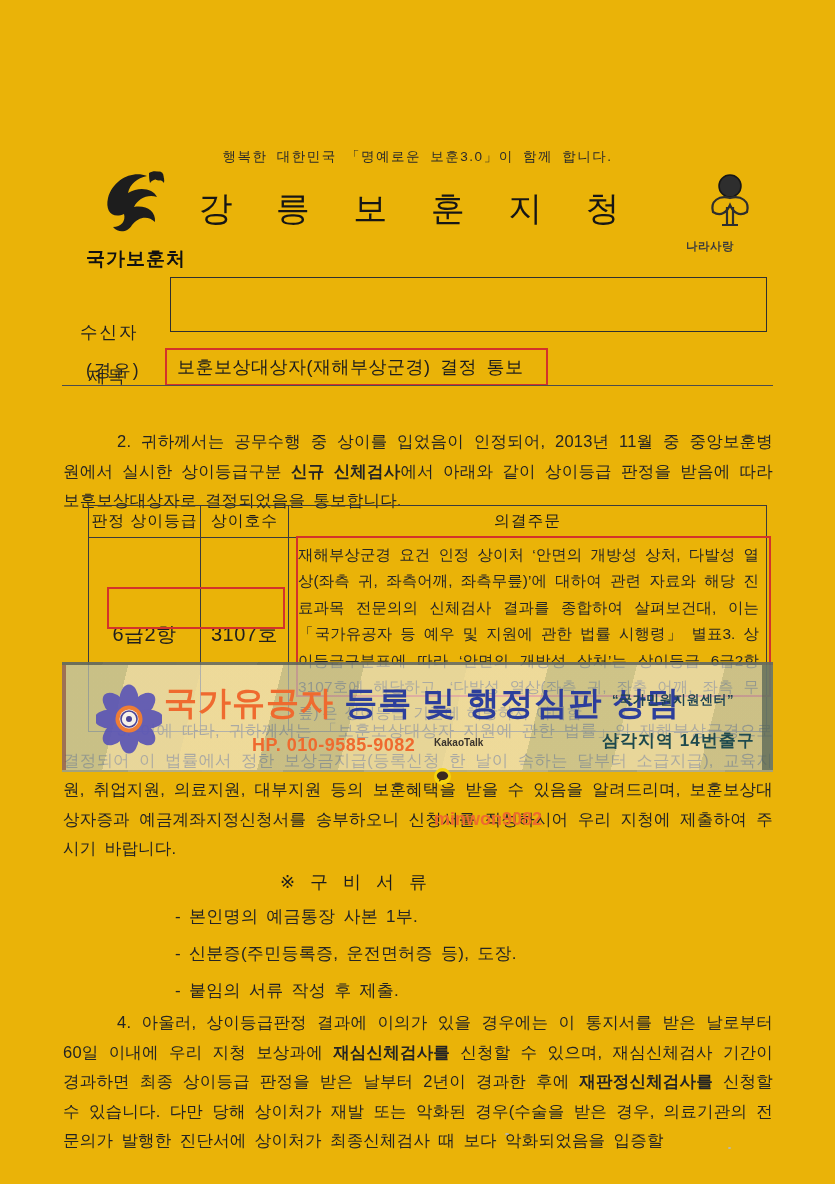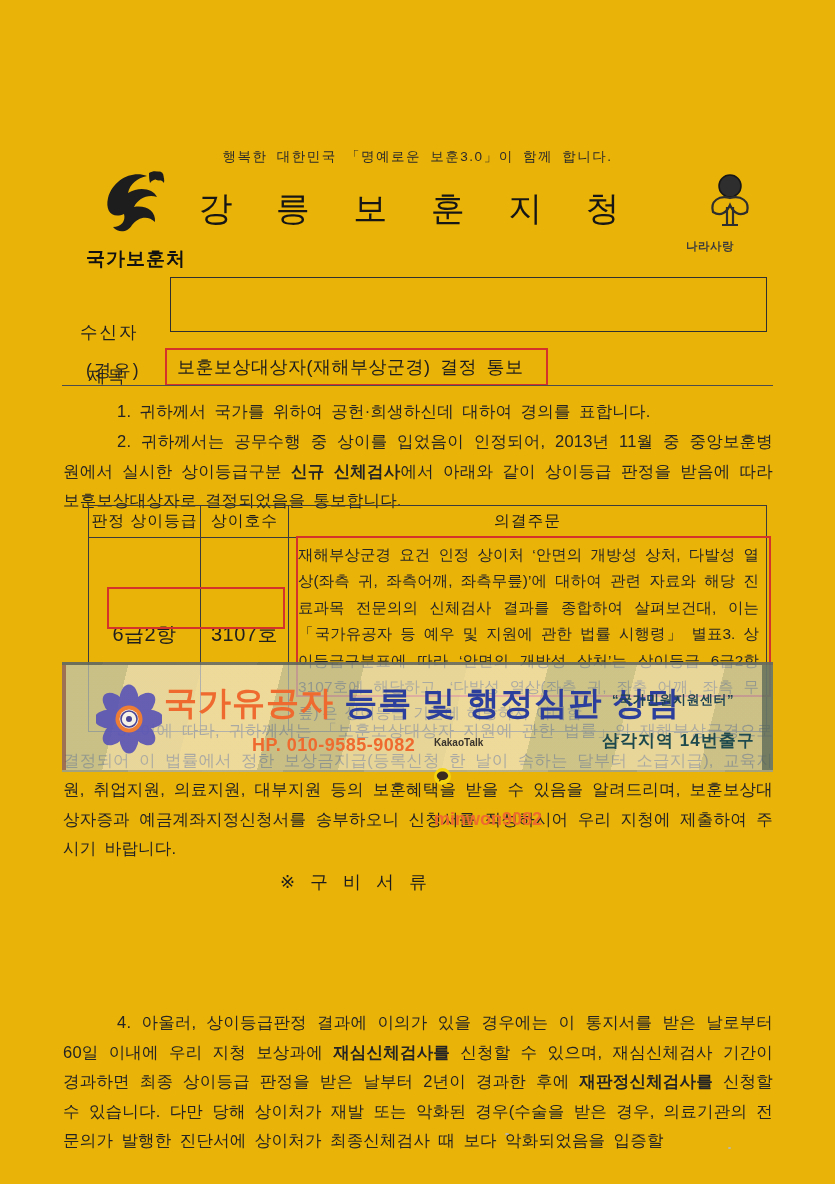--- a/index.html
+++ b/index.html
@@ -121,21 +121,20 @@
   <div class="abs recipient-box"></div>
 
   <div class="abs field-label" style="left:86px; top:358px;">(경유)</div>
 
   <div class="abs field-label" style="left:88px; top:364px;">제목</div>
   <div class="abs subject-redbox">
     <span class="subject-text">보훈보상대상자(재해부상군경) 결정 통보</span>
   </div>
   <div class="abs head-rule"></div>
 
-  <div class="abs doc-par indent" style="left:63px; top:397px; width:710px;">1. 귀하께서 국가를 위하여 공헌·희생하신데 대하여 경의를 표합니다.</div>
 
   <div class="abs doc-par indent" style="left:63px; top:427px; width:710px;">
     <span>2. 귀하께서는 공무수행 중 상이를 입었음이 인정되어, 2013년 11월 중 중앙보훈병원에서 실시한 상이등급구분 </span><span class="bold-ish">신규 신체검사</span><span>에서 아래와 같이 상이등급 판정을 받음에 따라 보훈보상대상자로 결정되었음을 통보합니다.</span>
   </div>
 
   <table class="abs decision-table">
     <colgroup>
         <col class="col-grade">
         <col class="col-num">
         <col class="col-order">
@@ -190,20 +189,25 @@
         <svg width="17" height="17" viewBox="0 0 18 18" aria-hidden="true">
           <circle cx="9" cy="9" r="9" fill="#f5d410"></circle>
           <path d="M9 3.6 C5.6 3.6 3 5.7 3 8.2 c0 1.6 1.1 3 2.7 3.8 L5.1 14.6 l2.9 -2 c.3 .05 .7 .07 1 .07 3.4 0 6 -2.1 6 -4.5 C15 5.7 12.4 3.6 9 3.6 Z" fill="#3b2a20"></path>
         </svg>
       </span>
       <span class="kk-id">minwon9082</span>
     </div>
   </div>
 
   <div class="abs docs-heading">※ 구 비 서 류</div>
+  <div class="abs docs-list">
+    <div>- 본인명의 예금통장 사본 1부.</div>
+    <div>- 신분증(주민등록증, 운전면허증 등), 도장.</div>
+    <div>- 붙임의 서류 작성 후 제출.</div>
+  </div>
 
   <div class="abs doc-par indent" style="left:63px; top:1008px; width:710px;">
     <span>4. 아울러, 상이등급판정 결과에 이의가 있을 경우에는 이 통지서를 받은 날로부터 60일 이내에 우리 지청 보상과에 </span><span class="bold-ish">재심신체검사를</span><span> 신청할 수 있으며, 재심신체검사 기간이 경과하면 최종 상이등급 판정을 받은 날부터 2년이 경과한 후에 </span><span class="bold-ish">재판정신체검사를</span><span> 신청할 수 있습니다. 다만 당해 상이처가 재발 또는 악화된 경우(수술을 받은 경우, 의료기관의 전문의가 발행한 진단서에 상이처가 최종신체검사 때 보다 악화되었음을 입증할</span>
   </div>
 
   <div class="noise-dot" style="left:505px; top:1133px; width:4px; height:2px;"></div>
   <div class="noise-dot" style="left:728px; top:1147px; width:3px; height:2px;"></div>
 
 </div>
 

